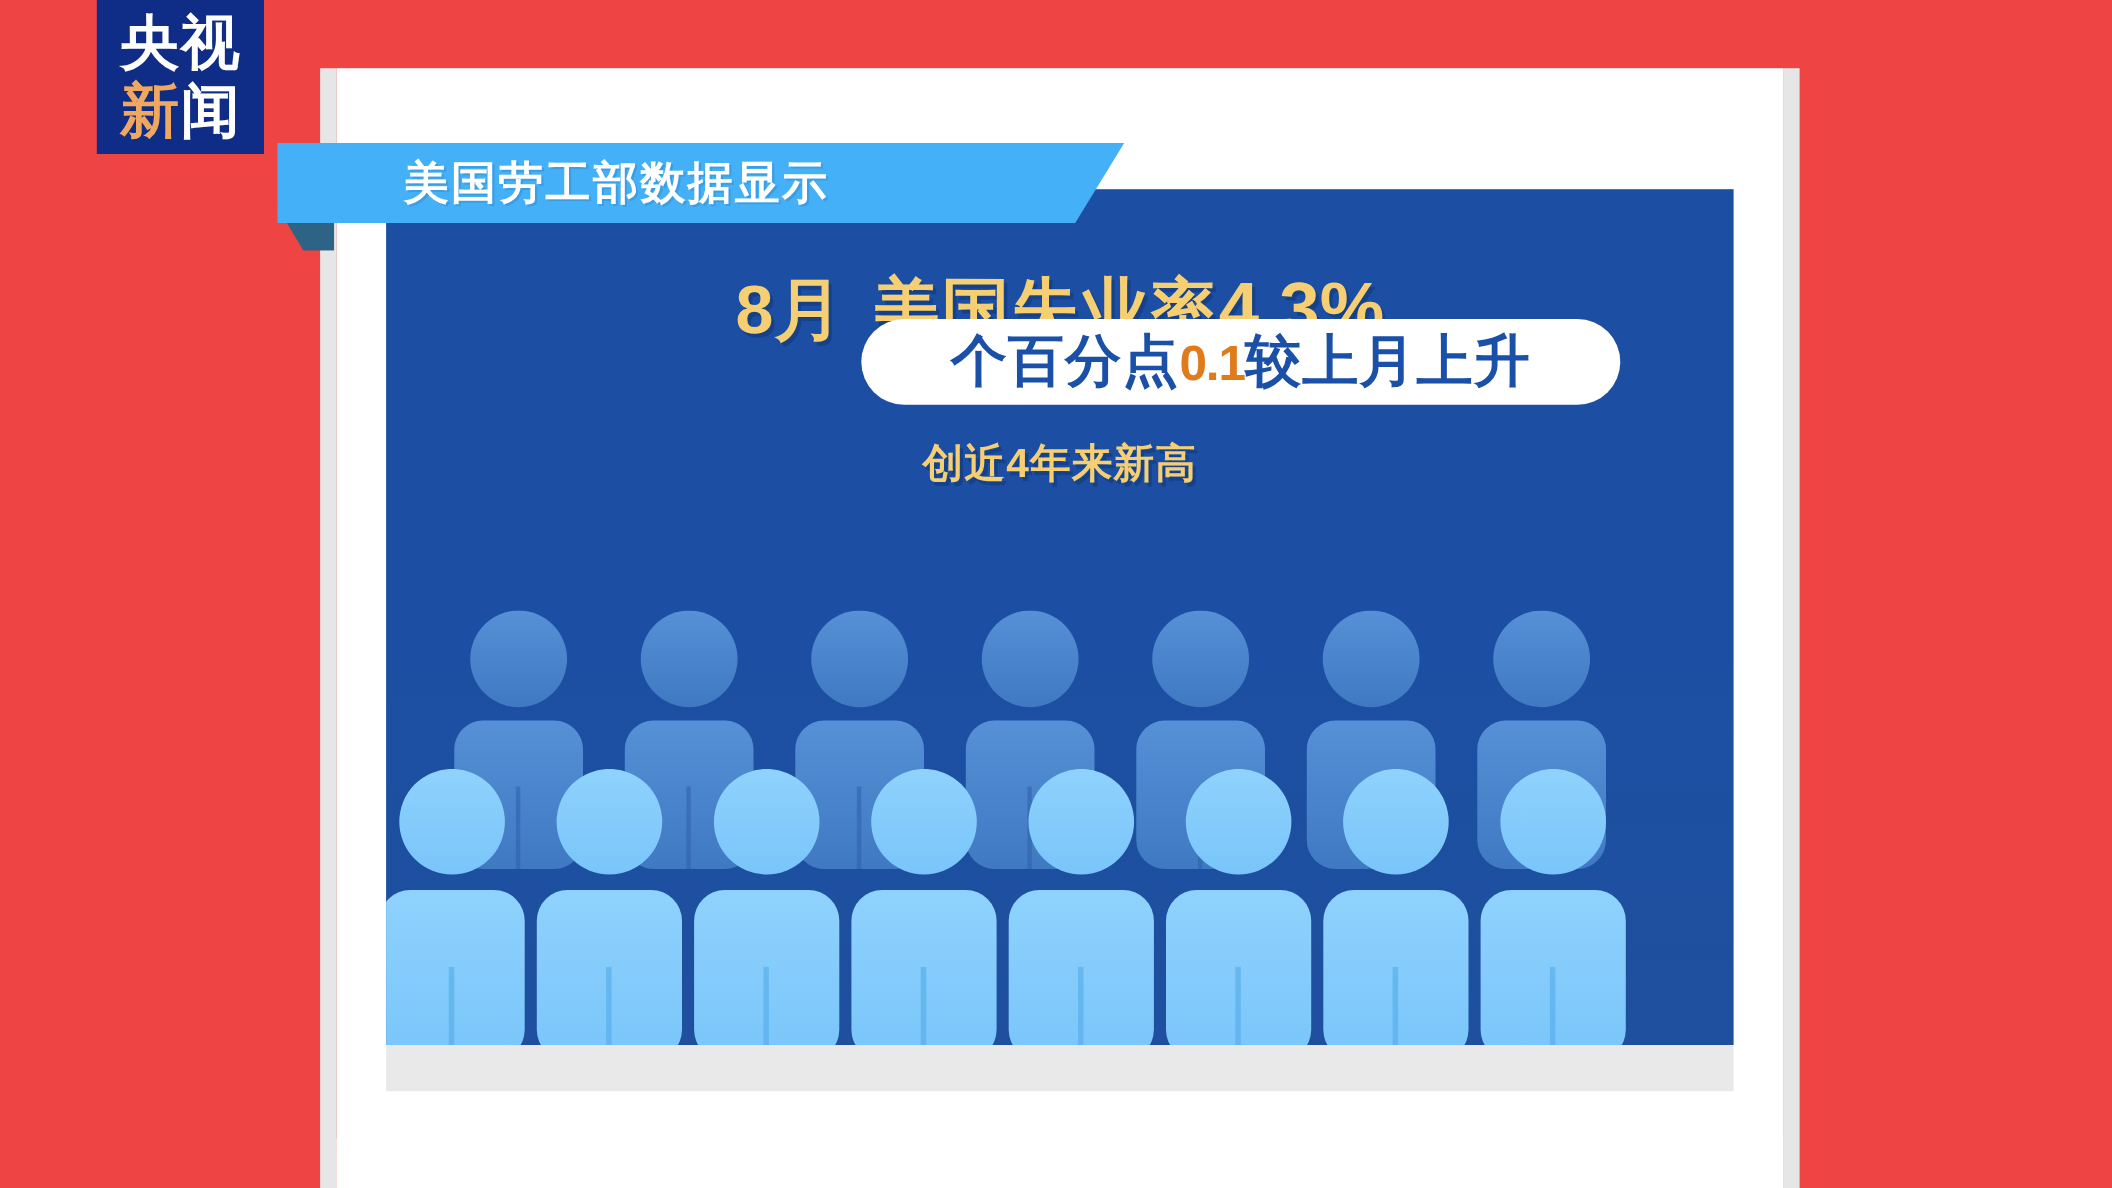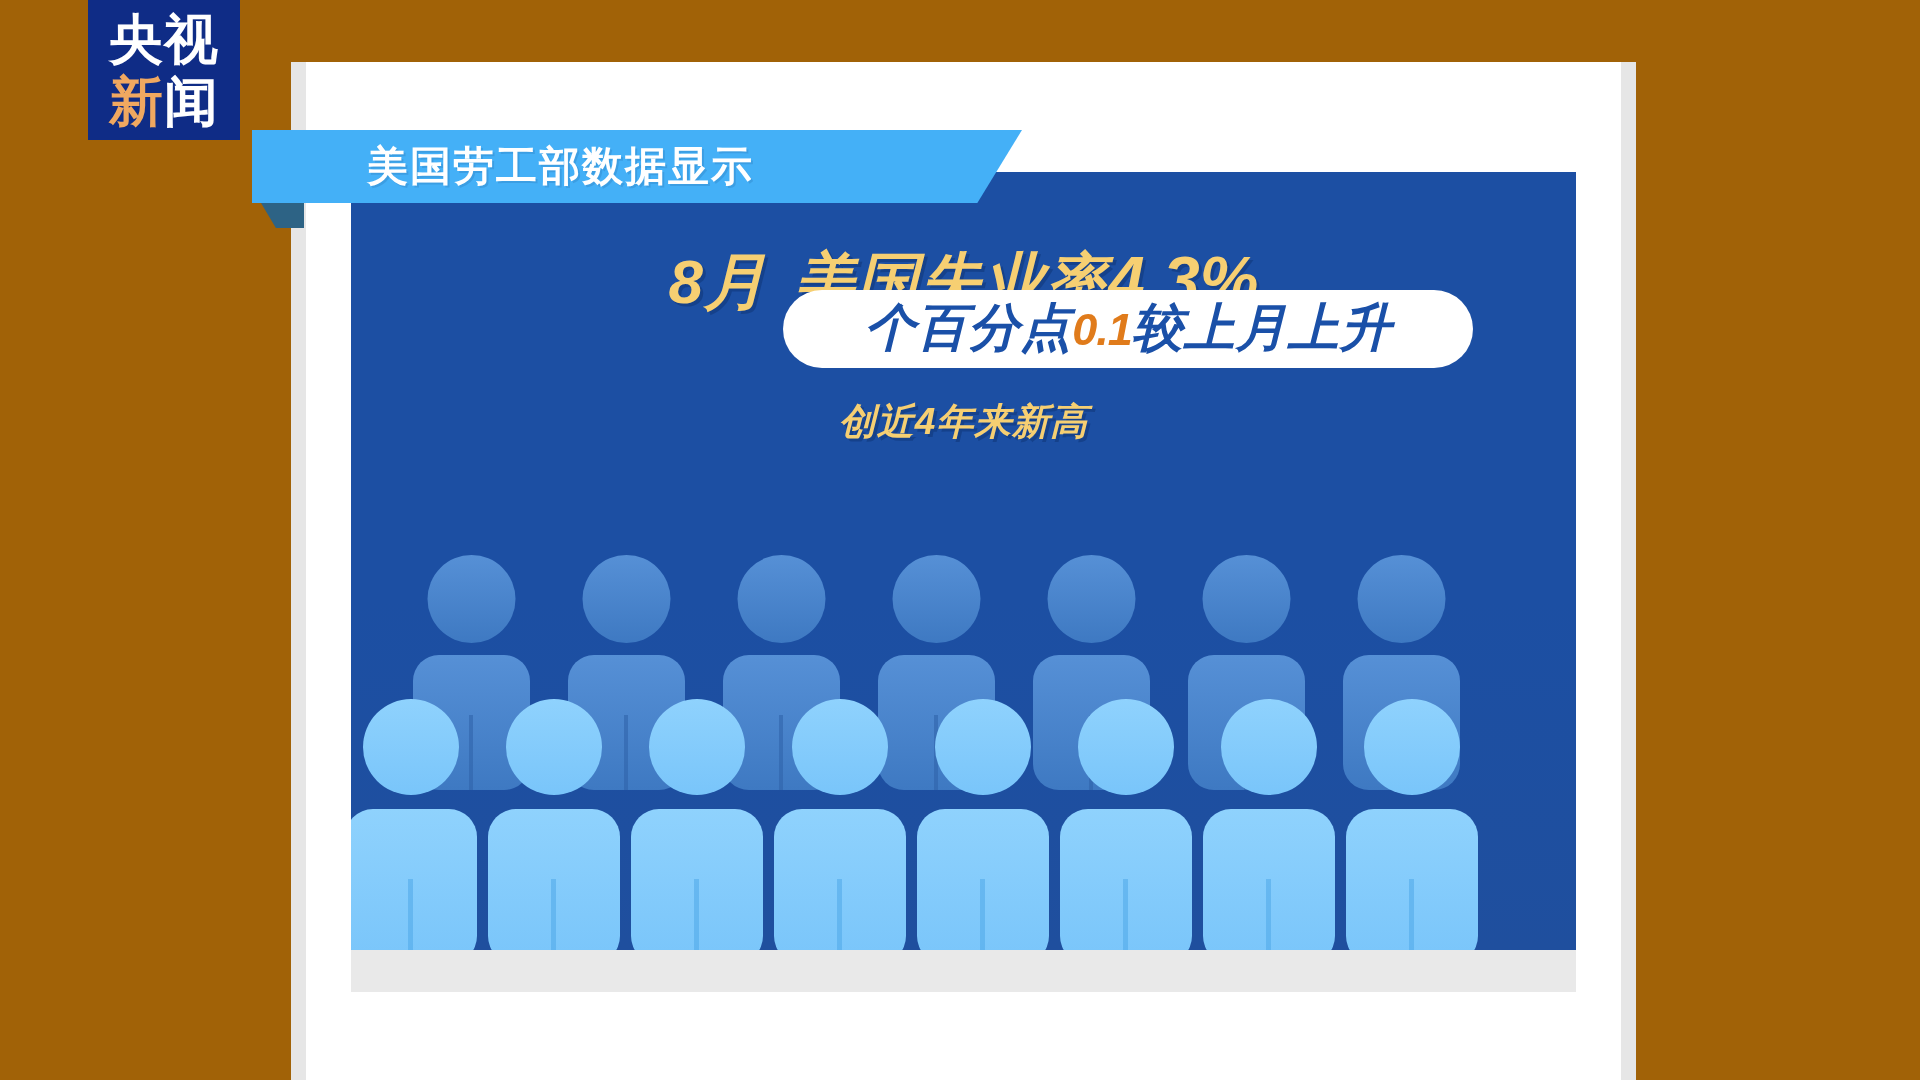--- a/index.html
+++ b/index.html
@@ -14,21 +14,21 @@
     overflow: hidden;
     position: relative;
   }
 
   
   #screen {
     position: absolute;
     left: 0; top: 0;
     width: 1920px;
     height: 1080px;
-    background: #a16207;
+    background: #ef4444;
   }
 
   
   .paper-sheet {
     position: absolute;
     left: 306px;
     top: 62px;
     width: 1315px;
     height: 1018px;
     background: #ffffff;
@@ -91,21 +91,20 @@
 
   
   .blue-panel {
     position: absolute;
     left: 351px;
     top: 172px;
     width: 1225px;
     height: 778px;
     background: linear-gradient(180deg, #1c4fa3 0%, #1c4fa3 55%, #1f4f9e 100%);
     overflow: hidden;
-    font-style: italic;
   }
 
   
   .banner-wrap {
     position: absolute;
     left: 252px;
     top: 130px;
     height: 73px;
     width: 770px;
   }

